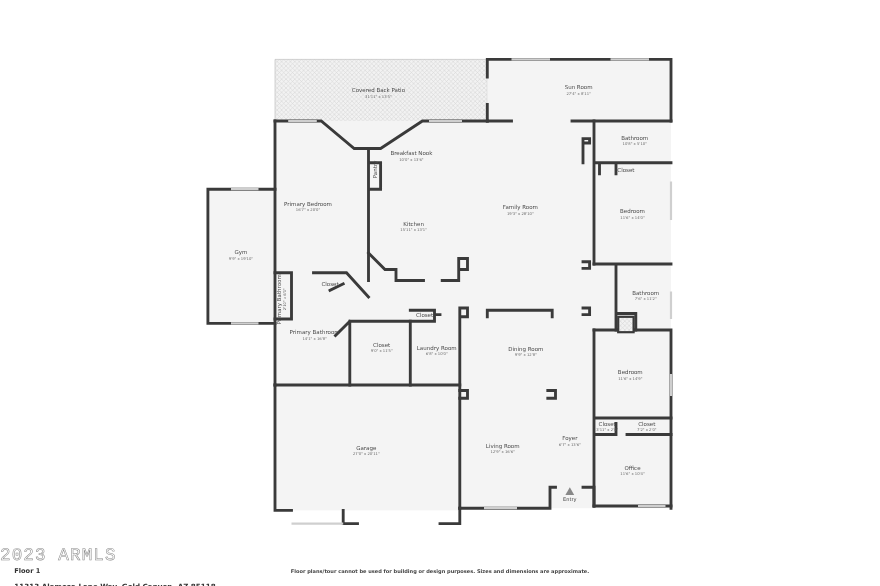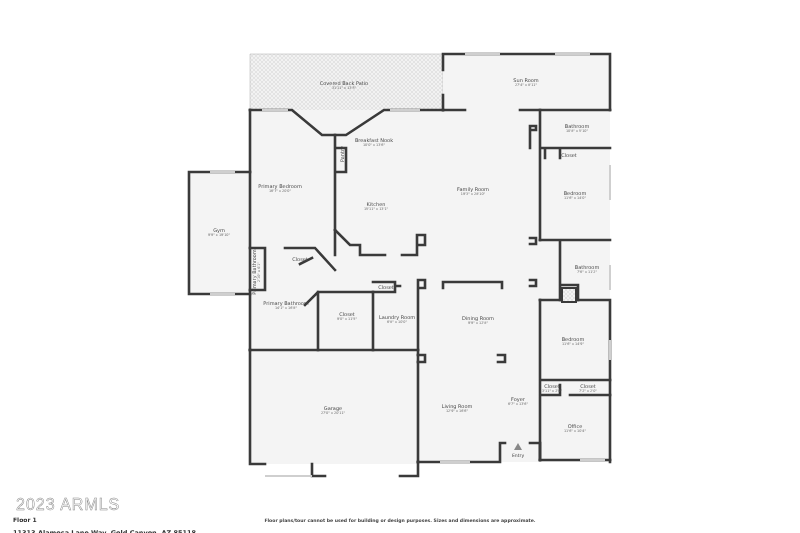--- a/index.html
+++ b/index.html
@@ -5,21 +5,21 @@
   html, body { margin: 0; padding: 0; }
   body { width: 800px; height: 533px; background: #ffffff; position: relative; overflow: hidden; font-family: "DejaVu Sans", sans-serif; }
   #plan { position: absolute; left: 0; top: 0; width: 800px; height: 533px; }
   .room-label { position: absolute; transform: translate(-50%, -50%); text-align: center; white-space: nowrap; color: #4a4a4a; pointer-events: none; }
   .room-name { font-size: 5px; line-height: 6px; display: block; }
   .room-dim { font-size: 3.4px; line-height: 4px; display: block; color: #666; }
   .vert { transform: translate(-50%, -50%) rotate(-90deg); }
   .footer-address { position: absolute; left: 13px; top: 502px; font-size: 6.5px; font-weight: bold; color: #333; margin-top: 27px; }
   .footer-floor { position: absolute; left: 13px; top: 516px; font-size: 6px; font-weight: bold; color: #333; }
   .footer-disclaimer { position: absolute; left: 400px; top: 518px; transform: translateX(-50%); font-size: 4.6px; font-weight: bold; color: #444; white-space: nowrap; }
-  .watermark { position: absolute; left: 16px; top: 496px; font-size: 16px; color: transparent; -webkit-text-stroke: 0.5px #8a8a8a; letter-spacing: 1px; font-family: Liberation Sans, sans-serif; }
+  .watermark { position: absolute; left: 0; top: 496px; font-size: 16px; color: transparent; -webkit-text-stroke: 0.5px #8a8a8a; letter-spacing: 1px; font-family: Liberation Mono, monospace; }
   .entry-label { position: absolute; transform: translate(-50%, -50%); font-size: 4.6px; color: #444; }
 </style>
 </head>
 <body>
 
 <svg id="plan" viewBox="0 0 800 533" xmlns="http://www.w3.org/2000/svg">
   <defs>
     <pattern id="patio" width="4" height="4" patternUnits="userSpaceOnUse">
       <rect width="4" height="4" fill="#f2f2f2"></rect>
       <path d="M0 0 L4 4 M4 0 L0 4" stroke="#d4d4d4" stroke-width="0.5"></path>

